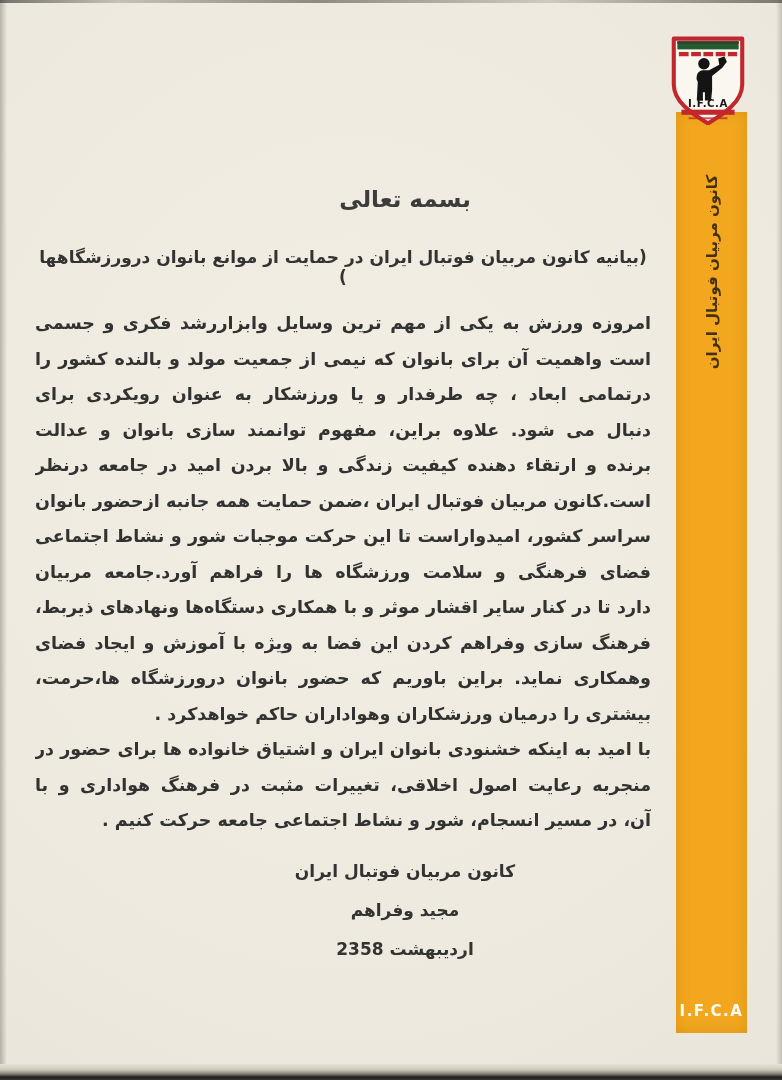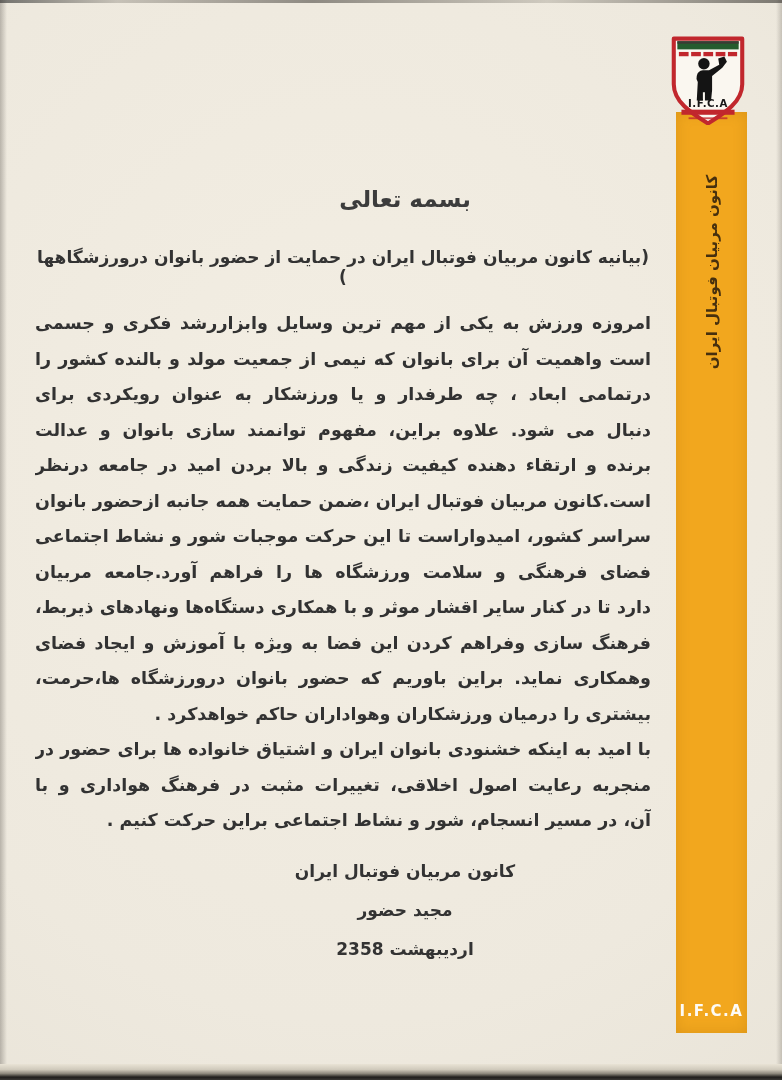--- a/index.html
+++ b/index.html
@@ -50,43 +50,43 @@
 </style>
 </head>
 <body>
 
 <div class="edge-top"></div>
 <div class="edge-left"></div>
 <div class="edge-right"></div>
 <div class="edge-bottom"></div>
 
 <div class="bismillah">بسمه تعالی</div>
-<div class="statement-title">(بیانیه کانون مربیان فوتبال ایران در حمایت از حضور بانوان درورزشگاهها )</div>
+<div class="statement-title">(بیانیه کانون مربیان فوتبال ایران در حمایت از موانع بانوان درورزشگاهها )</div>
 
 <div class="statement-body">
   <div class="body-line">امروزه ورزش به یکی از مهم ترین وسایل وابزاررشد فکری و جسمی جامعه تبدیل شده</div>
   <div class="body-line">است واهمیت آن برای بانوان که نیمی از جمعیت مولد و بالنده کشور را شامل می شوند ،</div>
   <div class="body-line">درتمامی ابعاد ، چه طرفدار و یا ورزشکار به عنوان رویکردی برای تغییرمثبت اجتماعی</div>
   <div class="body-line">دنبال می شود. علاوه براین، مفهوم توانمند سازی بانوان و عدالت جنسیتی به عنوان پیش</div>
   <div class="body-line">برنده و ارتقاء دهنده کیفیت زندگی و بالا بردن امید در جامعه درنظر گرفته شده</div>
   <div class="body-line">است.کانون مربیان فوتبال ایران ،ضمن حمایت همه جانبه ازحضور بانوان در ورزشگاه های</div>
   <div class="body-line">سراسر کشور، امیدواراست تا این حرکت موجبات شور و نشاط اجتماعی بانوان و تغییر</div>
   <div class="body-line">فضای فرهنگی و سلامت ورزشگاه ها را فراهم آورد.جامعه مربیان فوتبال ایران آمادگی</div>
   <div class="body-line">دارد تا در کنار سایر اقشار موثر و با همکاری دستگاه‌ها ونهادهای ذیربط، در جهت</div>
   <div class="body-line">فرهنگ سازی وفراهم کردن این فضا به ویژه با آموزش و ایجاد فضای ذهنی امن ، تلاش</div>
   <div class="body-line">وهمکاری نماید. براین باوریم که حضور بانوان درورزشگاه ها،حرمت، نزاکت وانظباط</div>
   <div class="body-line end">بیشتری را درمیان ورزشکاران وهواداران حاکم خواهدکرد .</div>
   <div class="body-line">با امید به اینکه خشنودی بانوان ایران و اشتیاق خانواده ها برای حضور در ورزشگاه ها،</div>
   <div class="body-line">منجربه رعایت اصول اخلاقی، تغییرات مثبت در فرهنگ هواداری و با برطرف ساختن موانع</div>
-  <div class="body-line end">آن، در مسیر انسجام، شور و نشاط اجتماعی براین حرکت کنیم .</div>
+  <div class="body-line end">آن، در مسیر انسجام، شور و نشاط اجتماعی جامعه حرکت کنیم .</div>
 </div>
 
 <div class="signature">
   <div>کانون مربیان فوتبال ایران</div>
-  <div>مجید حضور</div>
+  <div>مجید وفراهم</div>
   <div>اردیبهشت 2358</div>
 </div>
 
 <div class="sidebar-strip"></div>
 <div class="vertical-label">کانون مربیان فوتبال ایران</div>
 <div class="ifca-footer">I.F.C.A</div>
 
 <div class="logo-wrap">
   <svg viewBox="0 0 82 92" width="84" height="94">
     <path d="M41 90.5 C24 80 7.5 69 7.5 52 V7.5 H74.5 V52 C74.5 69 58 80 41 90.5 Z" fill="#faf7f0" stroke="#c1272d" stroke-width="4" stroke-linejoin="round"></path>

